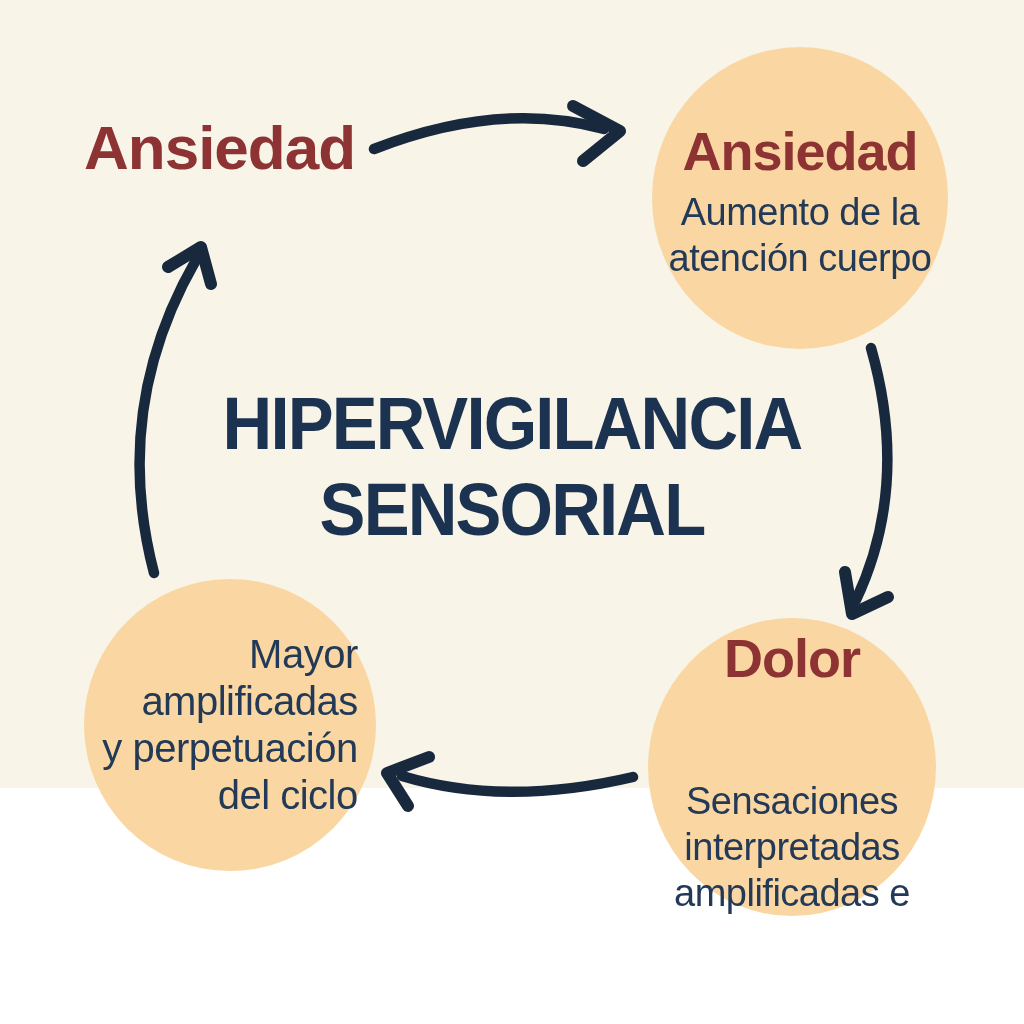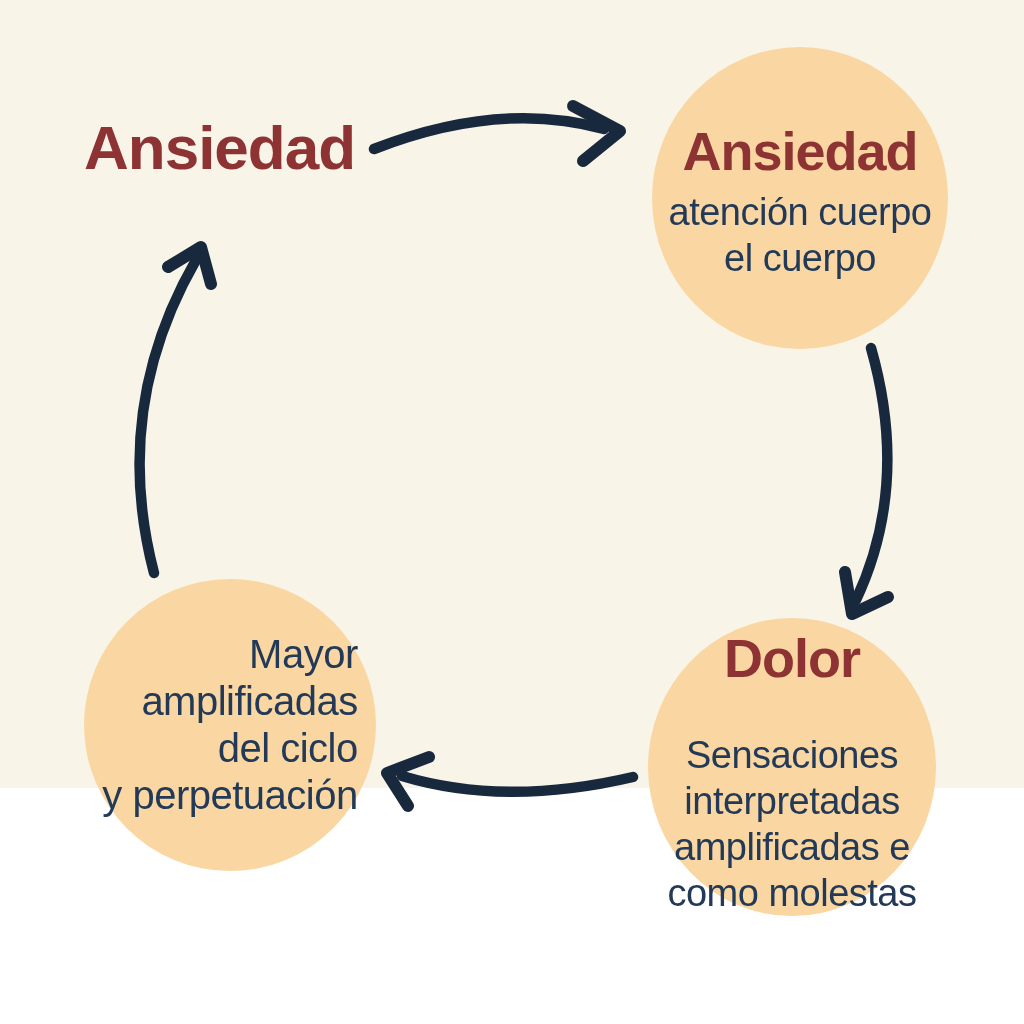--- a/index.html
+++ b/index.html
@@ -117,44 +117,47 @@
       <polyline class="arrow-head" points="429,757 387,773 408,806"></polyline>
     </g>
     <g>
       <path class="arrow-shaft" d="M 154 573 Q 111 408 196 260"></path>
       <polyline class="arrow-head" points="168,267 201,247 211,284"></polyline>
     </g>
   </svg>
 
   <div class="top-left-label">Ansiedad</div>
 
+  <div class="main-title">
+    <div class="title-line">HIPERVIGILANCIA</div>
+    <div class="title-line">SENSORIAL</div>
+  </div>
 
   <div class="circle circle-top-right">
     <div class="node-heading">Ansiedad</div>
     <div class="node-body">
+      <div>Aumento de la</div>
       <div>atención cuerpo</div>
-      <div>el cuerpo</div>
     </div>
   </div>
 
   <div class="circle circle-bottom-right">
     <div class="node-heading">Dolor</div>
     <div class="node-body">
       <div>Sensaciones</div>
       <div>interpretadas</div>
       <div>amplificadas e</div>
-      <div>como molestas</div>
     </div>
   </div>
 
   <div class="circle circle-bottom-left">
     <div class="node-body">
       <div>Mayor</div>
       <div>amplificadas</div>
+      <div>y perpetuación</div>
       <div>del ciclo</div>
-      <div>y perpetuación</div>
     </div>
   </div>
 
   <div class="caption">
   </div>
 
 </div>
 
 </body></html>

